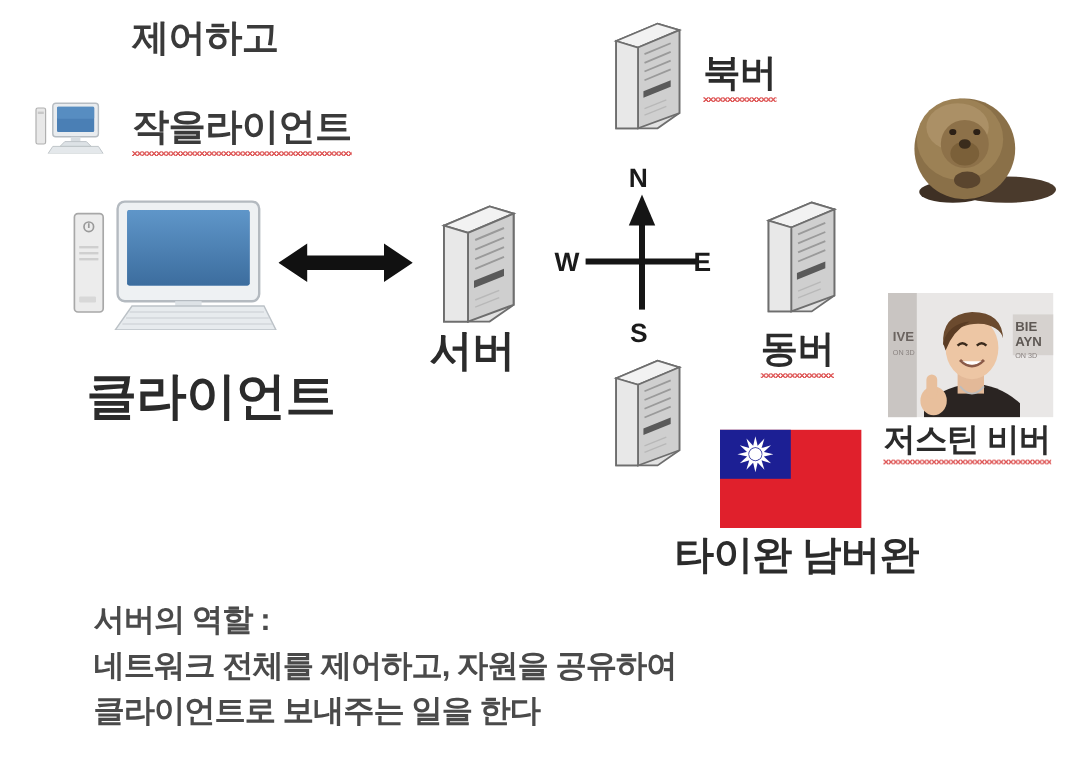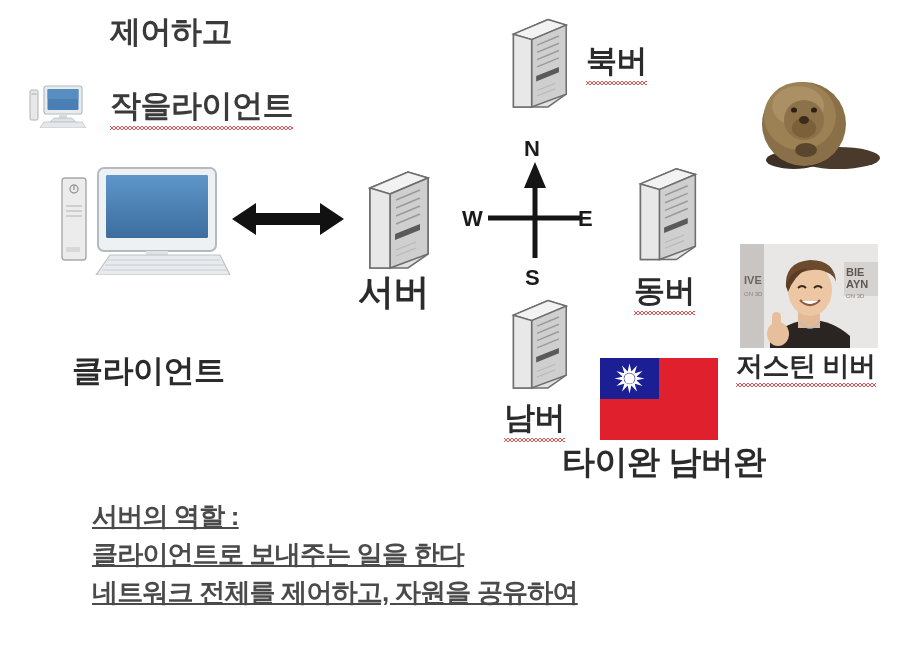--- a/index.html
+++ b/index.html
@@ -140,21 +140,21 @@
 
       <path d="M44 110 L178 110 L168 90 L58 90 Z" fill="#e7ebee" stroke="#bcc2c7" stroke-width="1.2"></path>
       <g stroke="#c9ced2" stroke-width="1">
         <line x1="56" y1="95" x2="168" y2="95"></line>
         <line x1="53" y1="100" x2="172" y2="100"></line>
         <line x1="50" y1="105" x2="175" y2="105"></line>
       </g>
     </svg>
   </div>
 
-  <div class="abs kr kr-dark" style="left:72px; top:302px; font-size:31px;margin-top:48px;">
+  <div class="abs kr kr-dark" style="left:72px; top:302px; font-size:42px;">
     <span>클라이언트</span>
   </div>
 
   <div class="abs" style="left:232px; top:198px;">
     <svg width="112" height="42" viewBox="0 0 112 42">
       <path d="M0 21 L24 5 L24 15 L88 15 L88 5 L112 21 L88 37 L88 27 L24 27 L24 37 Z" fill="#111111"></path>
     </svg>
   </div>
 
   <div class="abs" style="left:362px; top:168px;">
@@ -269,25 +269,20 @@
         <line x1="34" y1="56" x2="58" y2="46"></line>
       </g>
       <polygon points="33,66 58,56 58,62 33,72" fill="#5a5a5a"></polygon>
       <g stroke="#b8b8b8" stroke-width="1.2">
         <line x1="34" y1="82" x2="54" y2="74"></line>
         <line x1="34" y1="88" x2="54" y2="80"></line>
       </g>
     </svg>
   </div>
 
-  <div class="abs kr kr-dark" style="left:504px; top:397px; font-size:31px;">
-    <span class="squiggle">
-      <span>남버</span>
-    </span>
-  </div>
 
   <div class="abs photo" style="left:742px; top:72px; width:152px; height:102px;">
     <svg width="152" height="102" viewBox="0 0 152 102">
       <rect width="152" height="102" fill="#ffffff"></rect>
 
       <ellipse cx="96" cy="86" rx="42" ry="11" fill="#4a3a2c"></ellipse>
       <ellipse cx="52" cy="88" rx="28" ry="9" fill="#3e3024"></ellipse>
 
       <ellipse cx="62" cy="52" rx="42" ry="42" fill="#8a7048"></ellipse>
       <ellipse cx="58" cy="44" rx="36" ry="34" fill="#9c8155"></ellipse>
@@ -369,19 +364,19 @@
           <circle cx="0" cy="0" r="5.2" fill="#ffffff"></circle>
         </g>
       </g>
     </svg>
   </div>
 
   <div class="abs kr kr-dark" style="left:562px; top:440px; font-size:33px;text-align:right;">
     <span>타이완 남버완</span>
   </div>
 
-  <div class="abs" id="bottom-text" style="left:92px; top:497px;text-decoration:underline;">
+  <div class="abs" id="bottom-text" style="left:78px; top:497px;">
     <div>서버의 역할 :</div>
+    <div>네트워크 전체를 제어하고, 자원을 공유하여</div>
     <div>클라이언트로 보내주는 일을 한다</div>
-    <div>네트워크 전체를 제어하고, 자원을 공유하여</div>
   </div>
 
 </div>
 
 </body></html>

